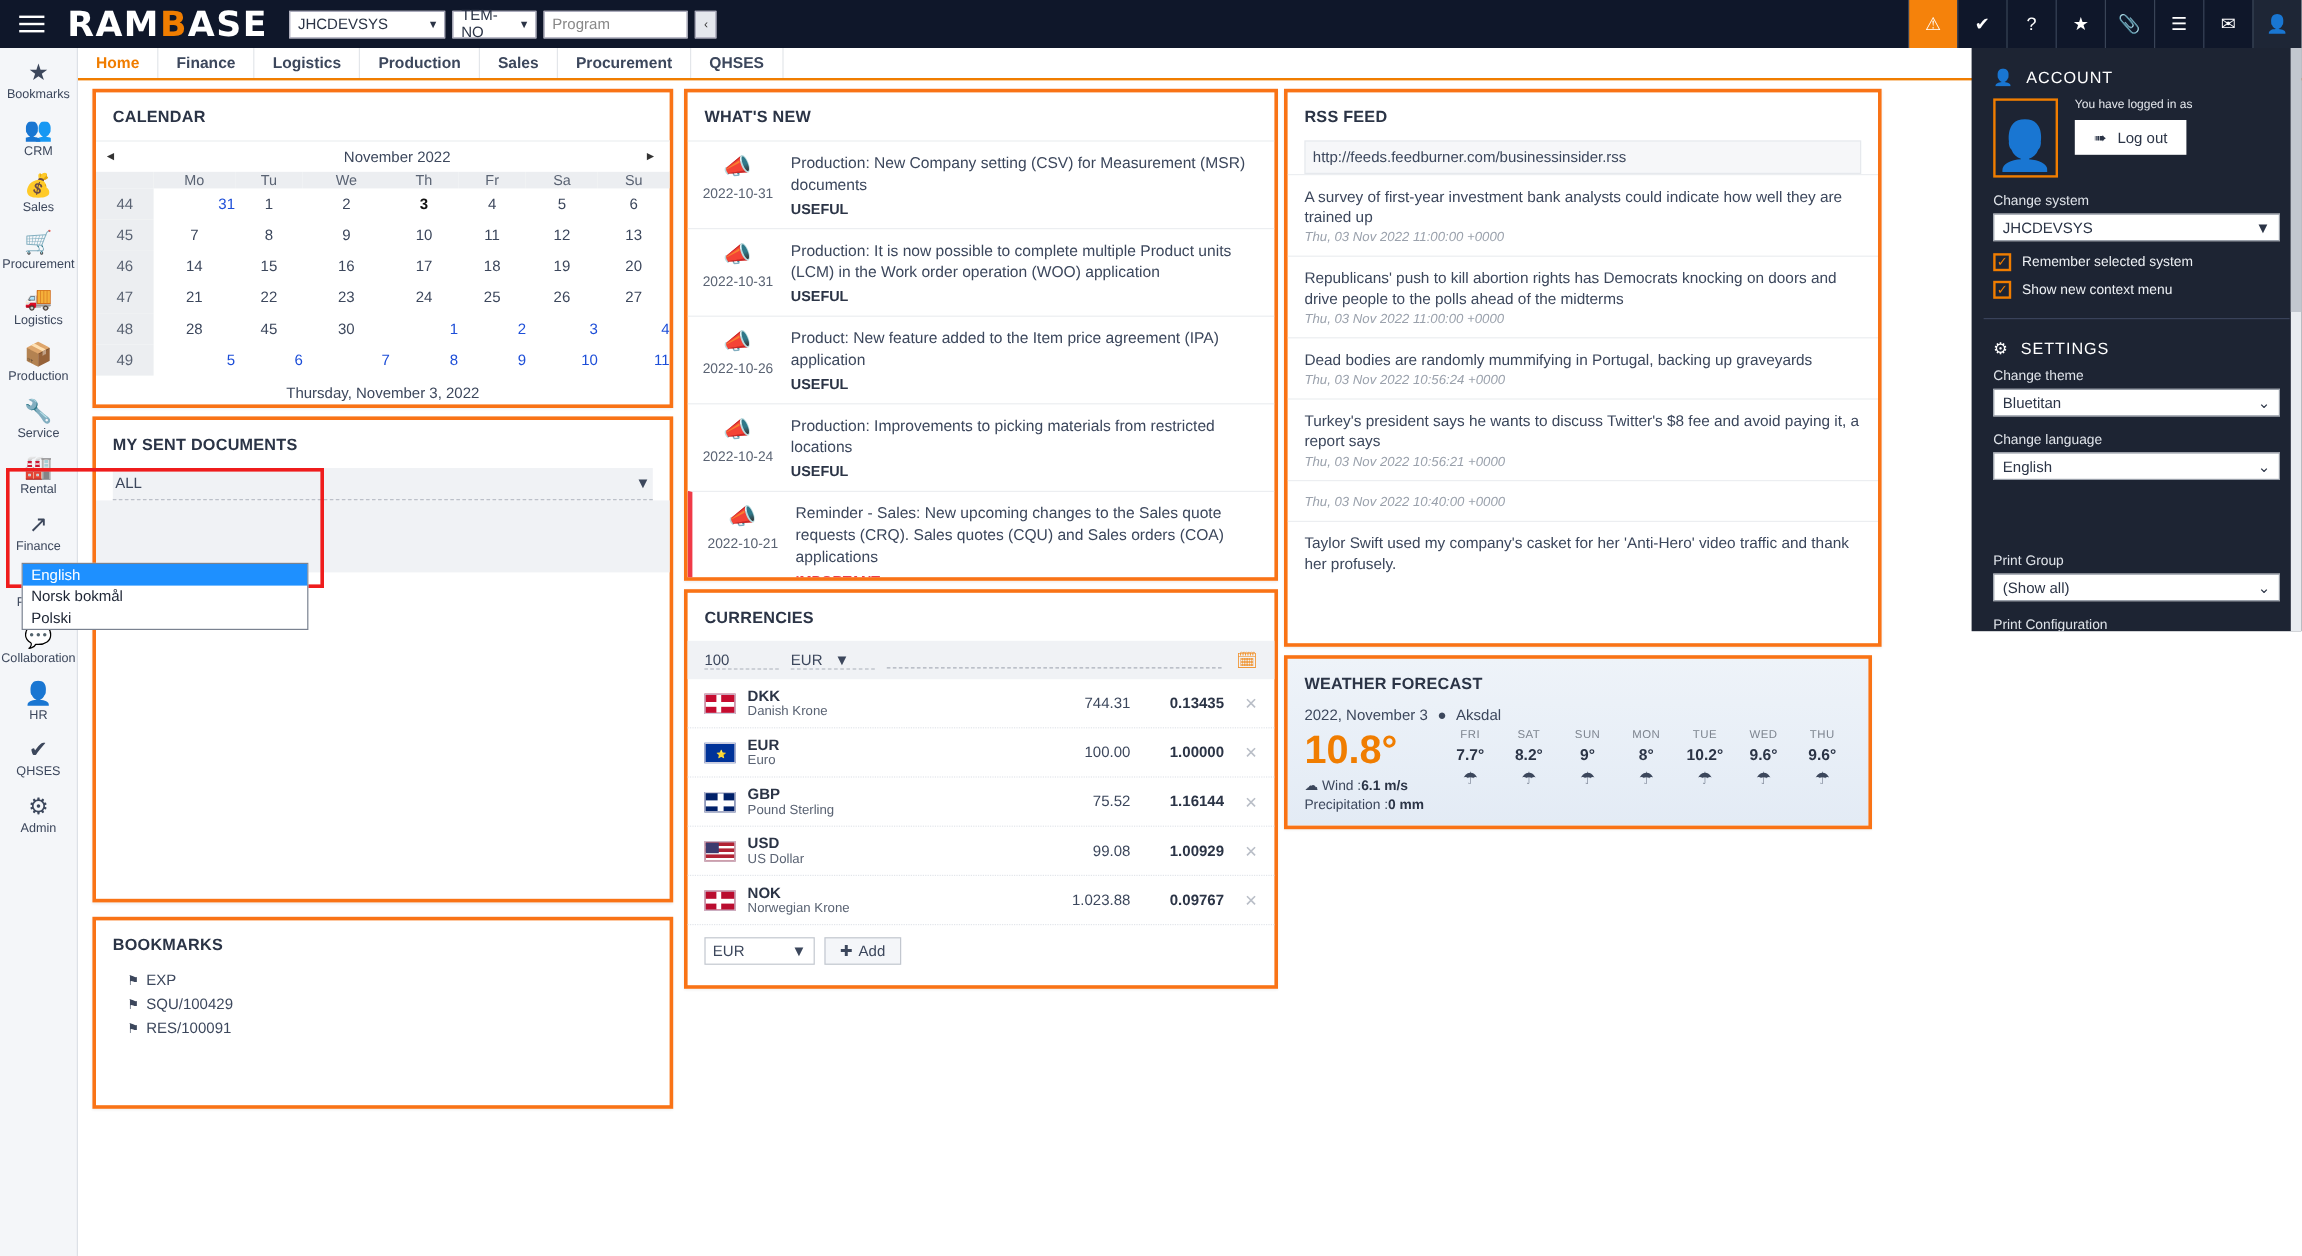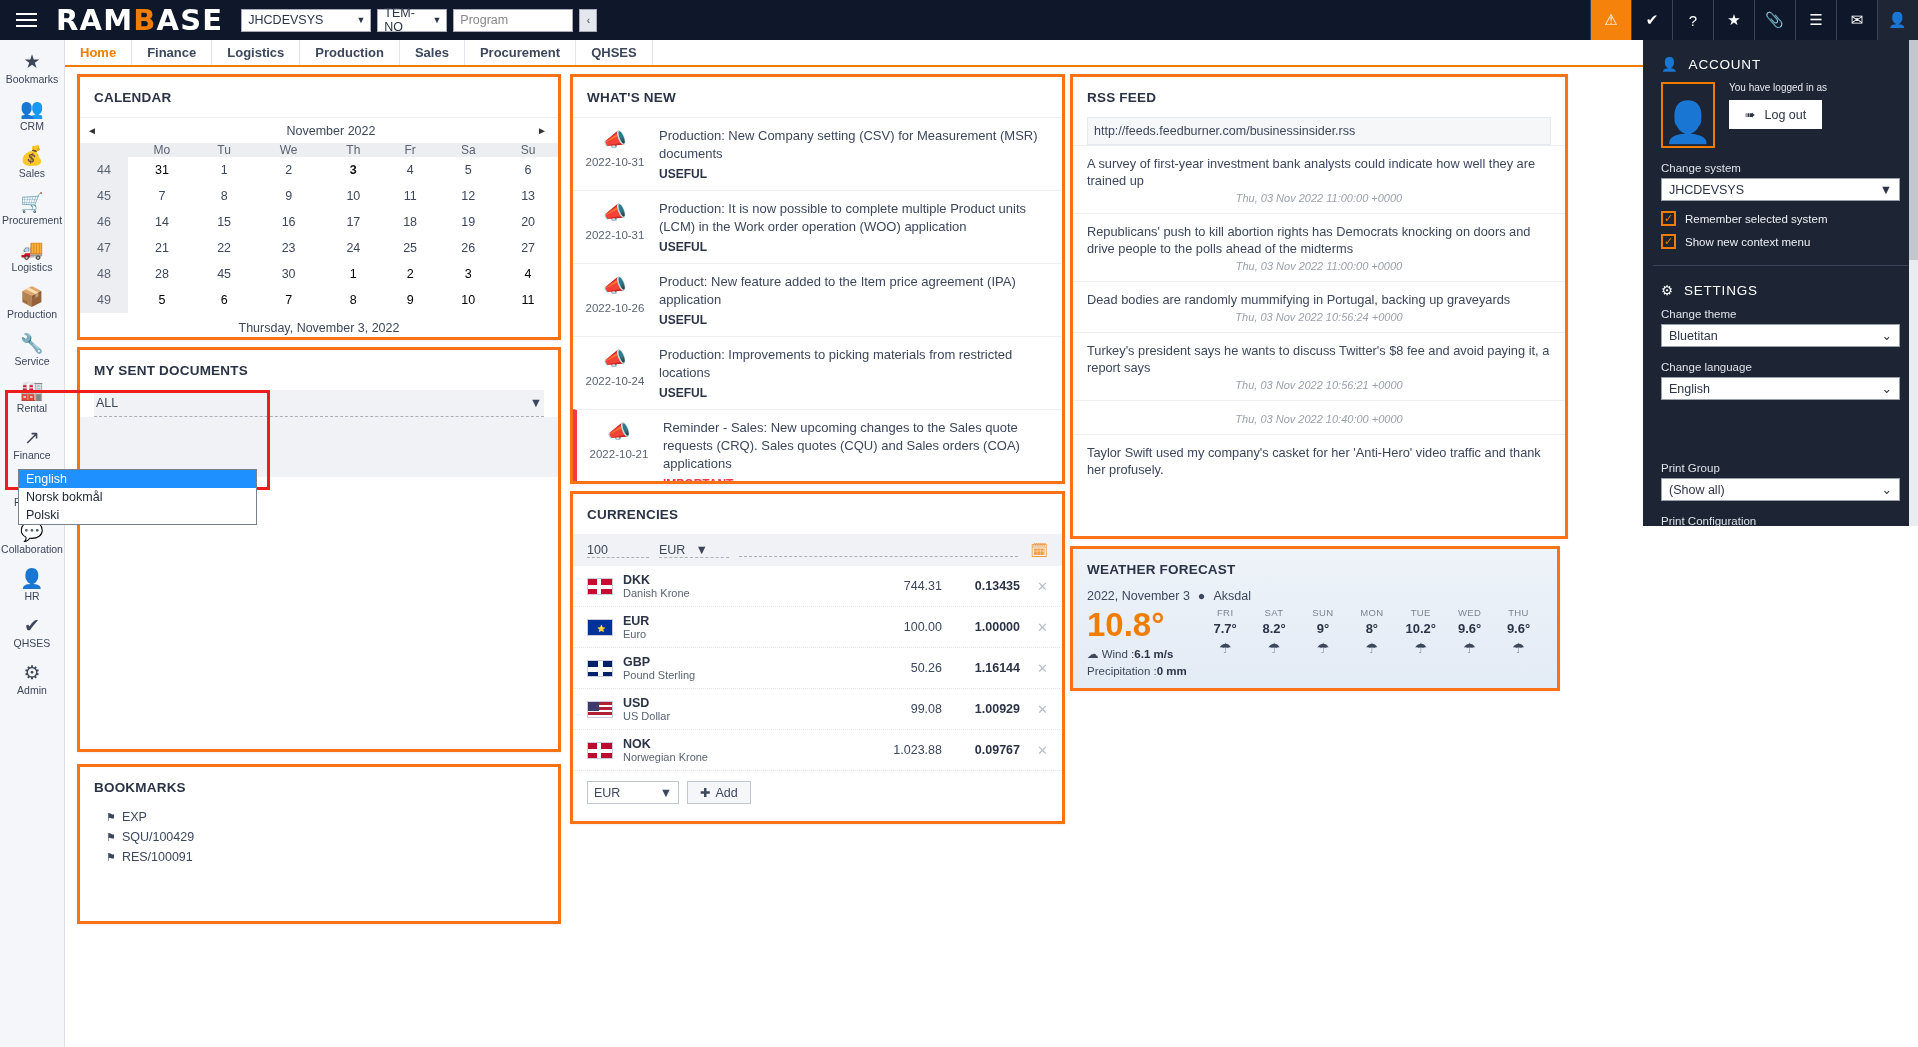--- a/index.html
+++ b/index.html
@@ -84,21 +84,21 @@
   .cal-nav { display: flex; align-items: center; height: 26px; background: #fff;
     border-top: 1px solid #eceef1; position: relative; }
   .cal-nav .arrow { width: 24px; text-align: center; font-size: 10px; color: #333; cursor: pointer; }
   .cal-nav .arrow.right { position: absolute; right: 4px; }
   .cal-nav .mon { flex: 1; text-align: center; font-size: 12.5px; color: #3c475c; }
   table.cal { width: 100%; border-collapse: collapse; }
   table.cal th { font-size: 12px; font-weight: normal; color: #5a6373;
     background: #eceef1; padding: 0 0; }
   table.cal td { font-size: 12.5px; color: #3c475c; text-align: center; padding: 6px 0; }
   table.cal td.wk { background: #eceef1; color: #5a6373; width: 48px; }
-  table.cal td.dim { color: #000000; }
+  table.cal td.dim { color: #1d4ed8; text-align: right; }
   table.cal td.today { font-weight: bold; color: #111; }
   .cal-foot { text-align: center; font-size: 12.5px; color: #3c475c; padding: 8px 0 6px; }
 
   
   #sentdocs { left: 12px; top: 278px; width: 484px; height: 405px; }
   .sd-select { margin: 0 14px; padding: 6px 2px; font-size: 12.5px; color: #3c475c;
     border-bottom: 1px dashed #aab0ba; display: flex; align-items: center;
     justify-content: space-between; background: #f0f2f5; cursor: pointer; }
   .sd-body { height: 60px; background: #f0f2f5; margin: 0 0 0 0; }
 
@@ -144,21 +144,21 @@
   .cur-foot .addbtn { height: 23px; border: 1px solid #c2c7cf; background: #f4f6f9;
     font-size: 12.5px; color: #3c475c; display: flex; align-items: center; gap: 5px;
     padding: 0 12px; cursor: pointer; }
 
   
   #rss { left: 1005px; top: 5px; width: 498px; height: 465px; overflow: hidden; }
   .rss-url { margin: 0 14px; padding: 6px 6px; font-size: 12.5px; color: #3c475c;
     background: #f6f7f9; border: 1px solid #e6e9ed; }
   .rss-item { padding: 9px 14px; border-top: 1px solid #eceef1; cursor: pointer; }
   .rss-item .t { font-size: 12.8px; color: #3c475c; line-height: 17px; }
-  .rss-item .d { font-size: 11px; color: #9aa1ac; font-style: italic; margin-top: 3px; text-align: center; }
+  .rss-item .d { font-size: 11px; color: #9aa1ac; font-style: italic; margin-top: 3px; }
 
   
   #weather { left: 1005px; top: 477px; width: 490px; height: 145px;
     background: linear-gradient(180deg,#eef3f9 0%, #e3ebf5 100%); }
   .w-sub { display: flex; align-items: center; gap: 8px; padding: 0 14px; font-size: 12.5px; color: #3c475c; }
   .w-main { display: flex; padding: 4px 14px 0; align-items: flex-start; }
   .w-temp { font-size: 33px; font-weight: bold; color: #f07d00; line-height: 36px; }
   .w-wind { font-size: 11.5px; color: #3c475c; margin-top: 4px; }
   .w-wind b { color: #2b3446; }
   .w-days { display: flex; flex: 1; margin-left: 14px; }
@@ -506,21 +506,21 @@
         </div>
         <div class="cur-row">
           <div class="flag" style="background:#012169;">
             <div style="position:absolute;left:10px;top:0;width:5px;height:100%;background:#fff"></div>
             <div style="position:absolute;top:6px;left:0;width:100%;height:5px;background:#fff"></div>
           </div>
           <div class="cur-names">
             <div class="cur-code">GBP</div>
             <div class="cur-name">Pound Sterling</div>
           </div>
-          <div class="cur-v1">50.26</div>
+          <div class="cur-v1">75.52</div>
           <div class="cur-v2">1.16144</div>
           <div class="cur-x">✕</div>
         </div>
         <div class="cur-row">
           <div class="flag" style="background:#b22234;">
             <div style="position:absolute;top:3px;left:0;width:100%;height:2px;background:#fff"></div>
             <div style="position:absolute;top:8px;left:0;width:100%;height:2px;background:#fff"></div>
             <div style="position:absolute;top:13px;left:0;width:100%;height:2px;background:#fff"></div>
             <div style="position:absolute;top:0;left:0;width:11px;height:9px;background:#3c3b6e"></div>
           </div>

